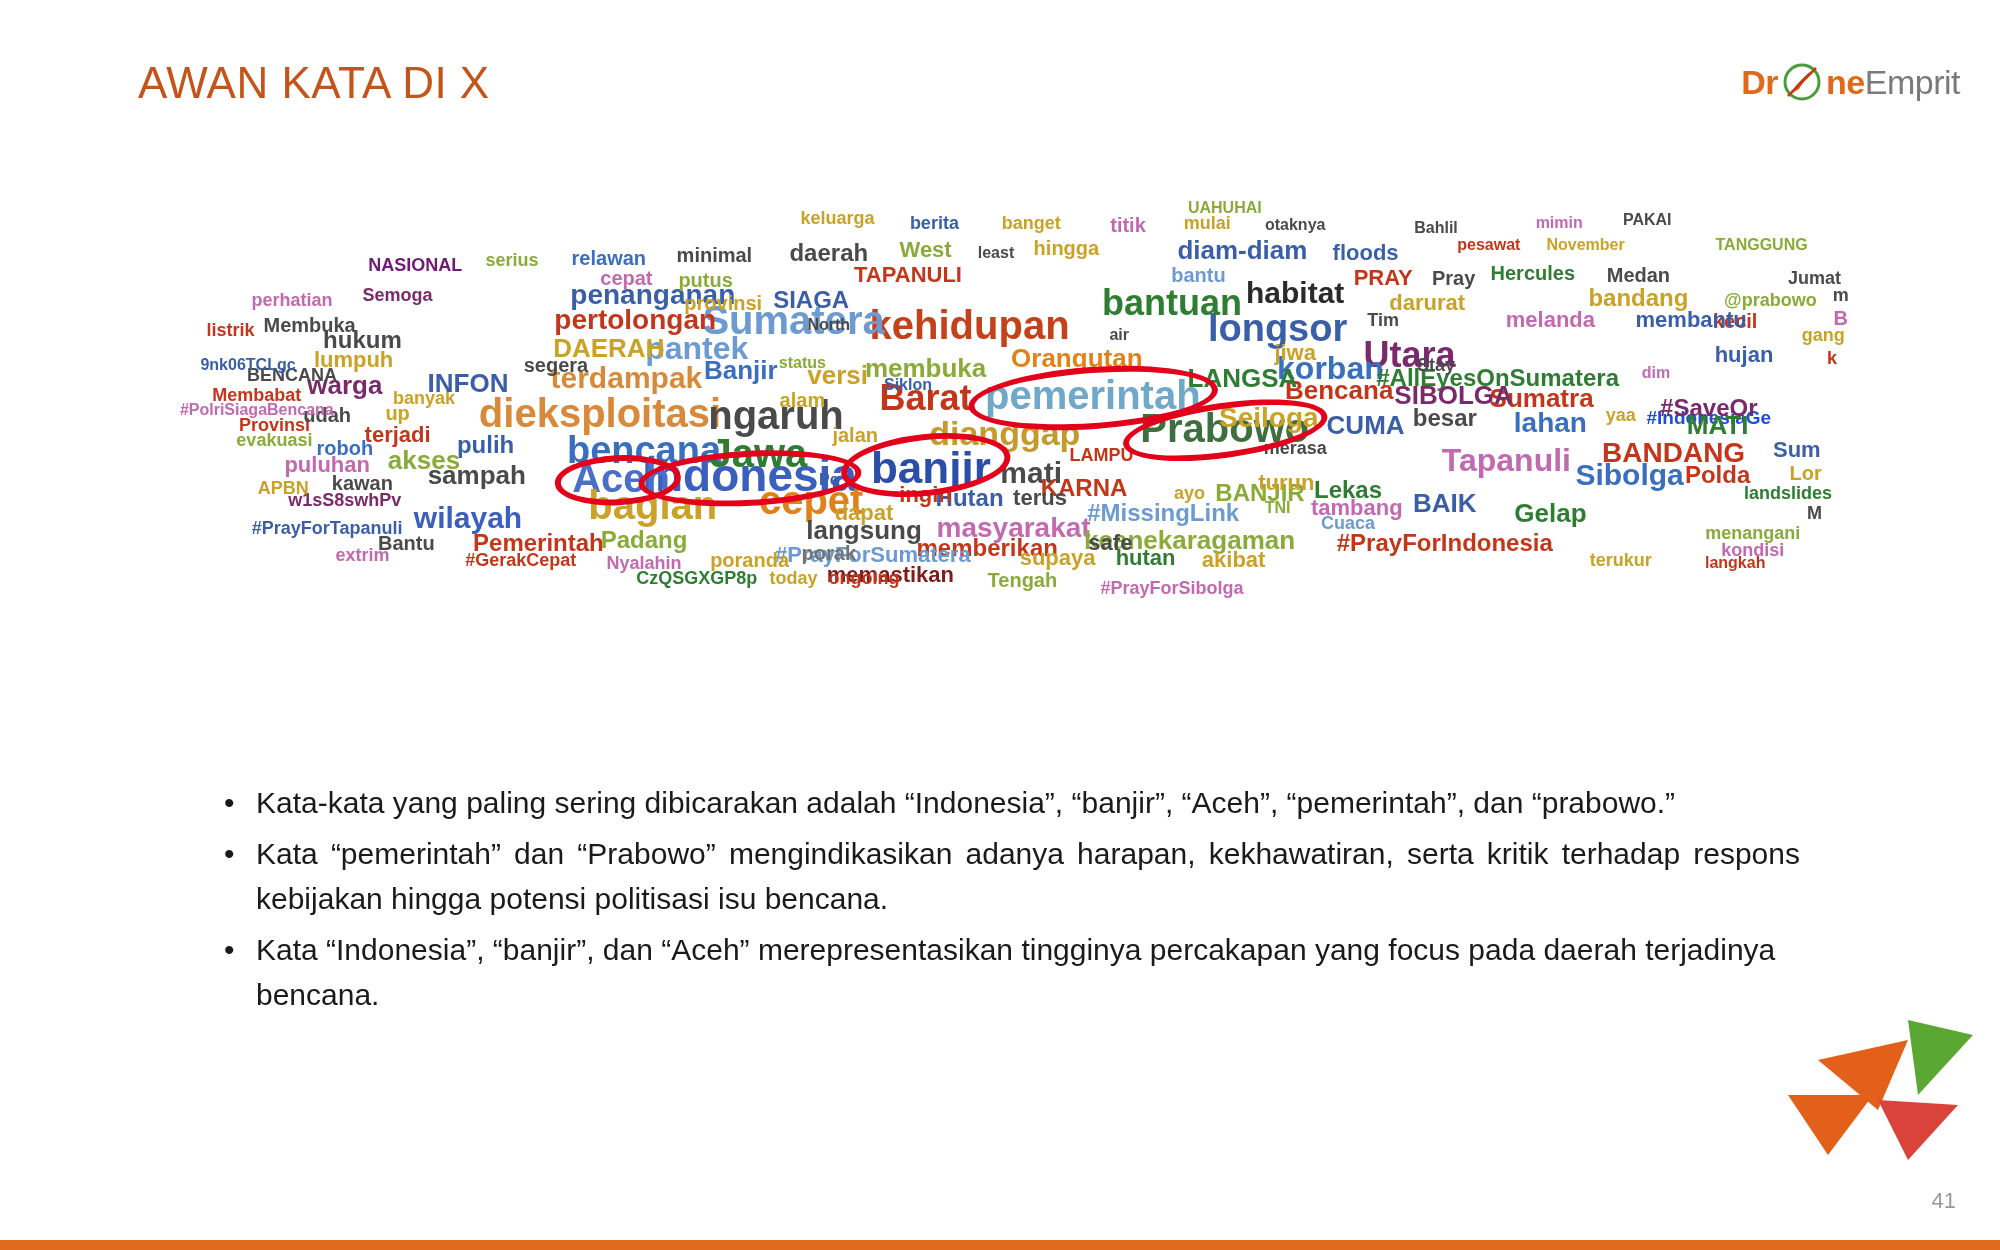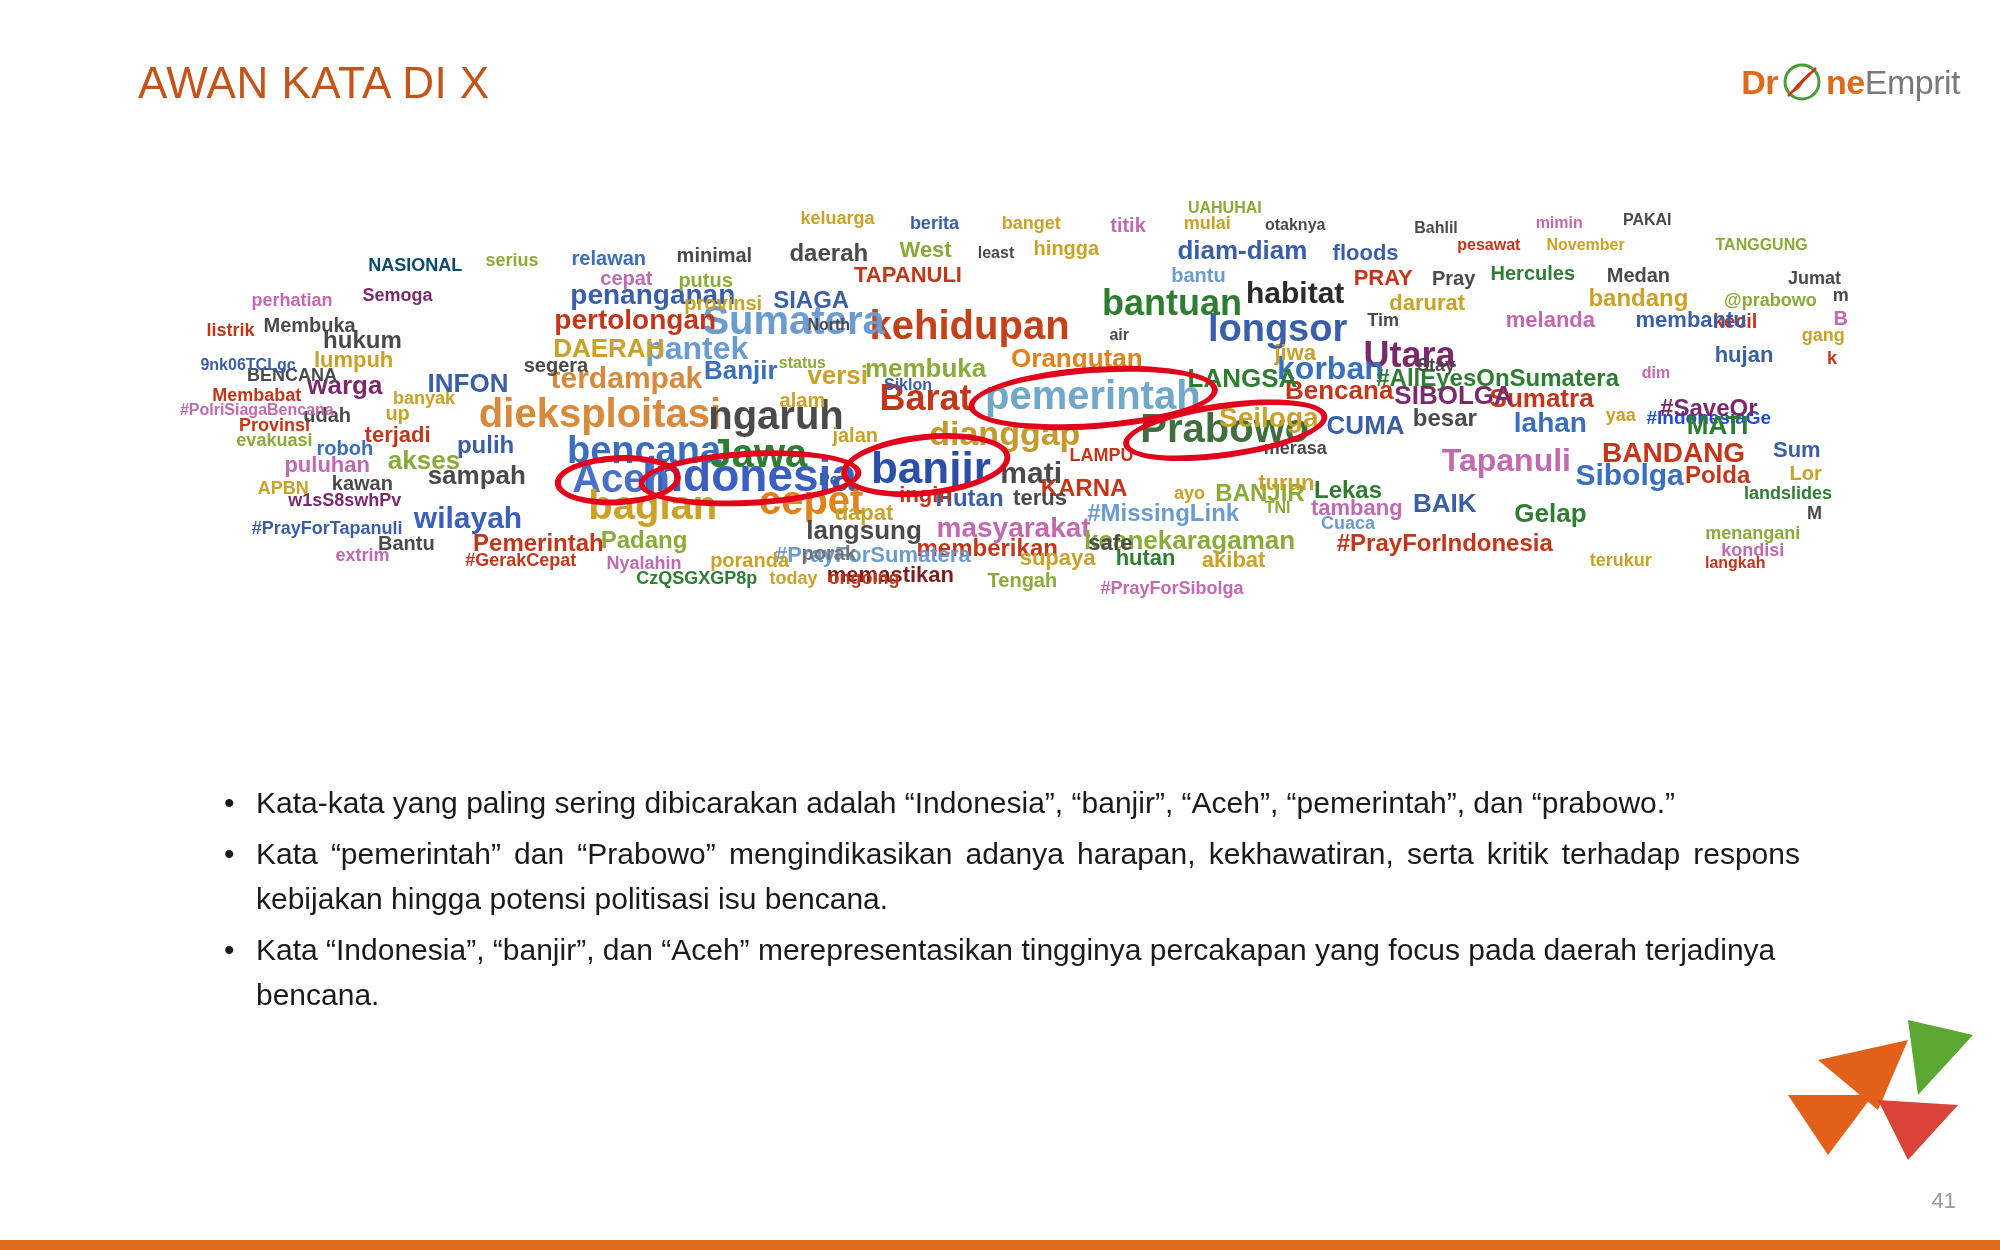--- a/index.html
+++ b/index.html
@@ -270,21 +270,21 @@
     <span class="wc" style="left: 43.5%; top: 59%; font-size: 22px; color: rgb(196, 54, 26);">ingin</span>
     <span class="wc" style="left: 40%; top: 62.5%; font-size: 22px; color: rgb(201, 162, 39);">dapat</span>
     <span class="wc" style="left: 7.5%; top: 35%; font-size: 18px; color: rgb(74, 74, 74);">BENCANA</span>
     <span class="wc" style="left: 5%; top: 33%; font-size: 16px; color: rgb(58, 95, 168);">9nk06TCLgc</span>
     <span class="wc" style="left: 11%; top: 32%; font-size: 22px; color: rgb(201, 162, 39);">lumpuh</span>
     <span class="wc" style="left: 11.5%; top: 28%; font-size: 24px; color: rgb(74, 74, 74);">hukum</span>
     <span class="wc" style="left: 8.5%; top: 25%; font-size: 20px; color: rgb(74, 74, 74);">Membuka</span>
     <span class="wc" style="left: 4%; top: 26%; font-size: 18px; color: rgb(196, 54, 26);">listrik</span>
     <span class="wc" style="left: 7.5%; top: 20%; font-size: 18px; color: rgb(194, 106, 176);">perhatian</span>
     <span class="wc" style="left: 13.5%; top: 19%; font-size: 18px; color: rgb(122, 42, 106);">Semoga</span>
-    <span class="wc" style="left: 14.5%; top: 13%; font-size: 18px; color: #0c4a6e;">NASIONAL</span>
+    <span class="wc" style="left: 14.5%; top: 13%; font-size: 18px; color: #701a75;">NASIONAL</span>
     <span class="wc" style="left: 20%; top: 12%; font-size: 18px; color: rgb(138, 171, 58);">serius</span>
     <span class="wc" style="left: 25.5%; top: 11.5%; font-size: 20px; color: rgb(58, 111, 191);">relawan</span>
     <span class="wc" style="left: 31.5%; top: 11%; font-size: 20px; color: rgb(74, 74, 74);">minimal</span>
     <span class="wc" style="left: 26.5%; top: 15.5%; font-size: 20px; color: rgb(194, 106, 176);">cepat</span>
     <span class="wc" style="left: 31%; top: 16%; font-size: 20px; color: rgb(138, 171, 58);">putus</span>
     <span class="wc" style="left: 32%; top: 20.5%; font-size: 20px; color: rgb(201, 162, 39);">provinsi</span>
     <span class="wc" style="left: 37%; top: 20%; font-size: 24px; color: rgb(58, 95, 168);">SIAGA</span>
     <span class="wc" style="left: 38%; top: 25%; font-size: 16px; color: rgb(74, 74, 74);">North</span>
     <span class="wc" style="left: 42.5%; top: 15%; font-size: 22px; color: rgb(196, 54, 26);">TAPANULI</span>
     <span class="wc" style="left: 38%; top: 10.5%; font-size: 24px; color: rgb(74, 74, 74);">daerah</span>

